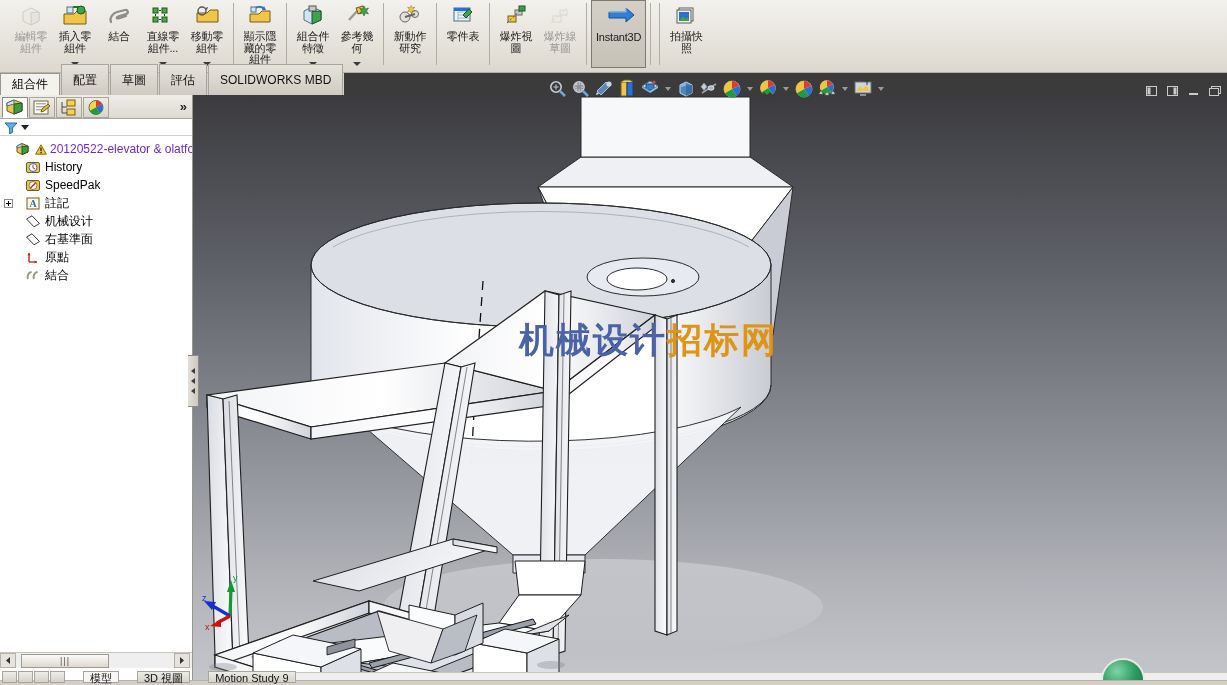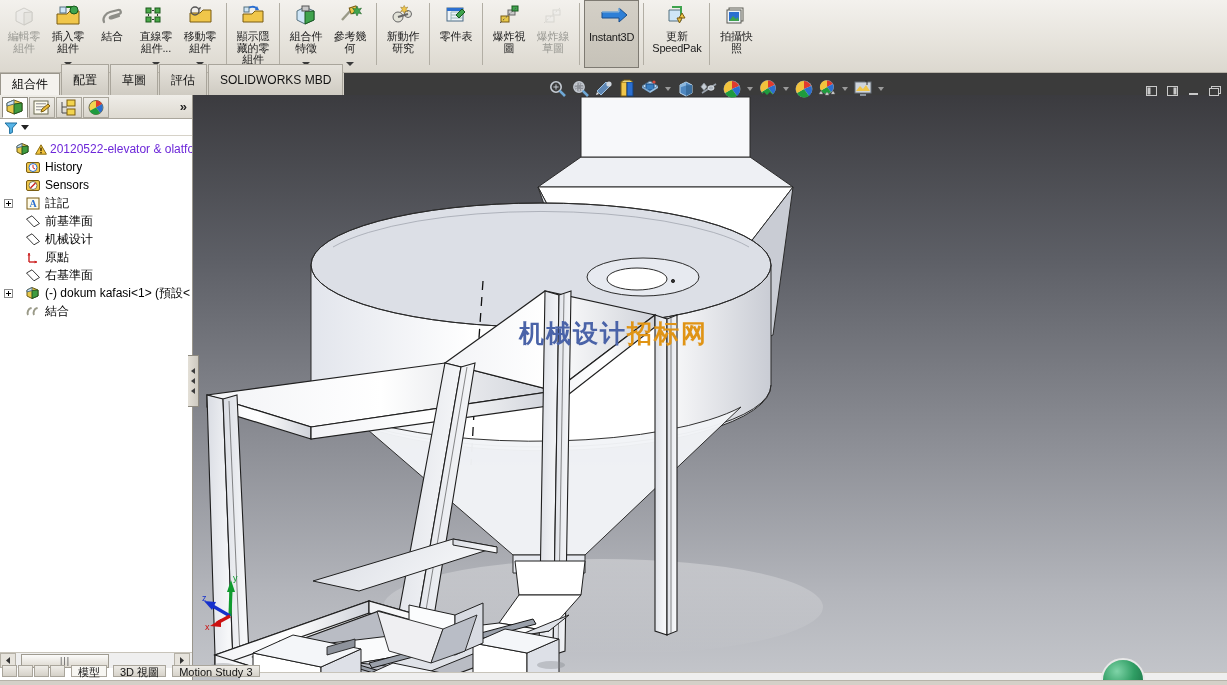--- a/index.html
+++ b/index.html
@@ -38,21 +38,21 @@
 
   
   .ribbon {
     position: absolute; top: 0; left: 0;
     width: 1227px; height: 73px;
     background: linear-gradient(180deg,#f3f1ed 0%, #e7e4dd 55%, #dcd8cf 100%);
     border-bottom: 1px solid #b6b2a8;
   }
   .ribbon-inner {
     display: flex; align-items: flex-start;
-    height: 67px; padding-left: 2px;
+    height: 67px; padding-left: 9px;
   }
   .cmd {
     position: relative;
     display: flex; flex-direction: column; align-items: center;
     justify-content: flex-start;
     min-width: 44px; padding: 2px 4px 0 4px;
     height: 70px;
     cursor: default;
   }
   .cmd .ico { width: 28px; height: 26px; position: relative; margin-top: 2px;}
@@ -219,21 +219,21 @@
     overflow: hidden;
   }
   .gfx svg { display:block; }
 
   .watermark {
     position: absolute; left: 326px; top: 222px;
     pointer-events: none; z-index: 12;
   }
   .wm-cn {
     font-family: Liberation Mono, monospace;
-    font-size: 25px; font-weight: bold; letter-spacing: 2px;
+    font-size: 35px; font-weight: bold; letter-spacing: 2px;
     white-space: nowrap;
   }
   .wm-url {
     font-family: "DejaVu Sans Mono", monospace;
     font-size: 15px; font-weight: bold; color: #e8281e;
     letter-spacing: 0.5px; margin-top: -3px; white-space: nowrap;
   }
 
   .triad { position: absolute; left: 6px; bottom: 48px; z-index: 14; }
 
@@ -244,22 +244,22 @@
     border: 2px solid #e8e8e8;
     z-index: 16;
   }
 
   
   .status {
     position: absolute; bottom: 0; left: 0; width: 1227px; height: 5px;
     background: #d4d0c8; border-top: 1px solid #b7b3a9;
   }
   .bottom-tabs {
-    position: absolute; bottom: 0; left: 0; height: 20px;
-    display: flex; align-items: flex-start; gap: 6px;
+    position: absolute; bottom: 0; left: 0; height: 14px;
+    display: flex; align-items: flex-start; gap: 18px;
     padding-left: 2px; z-index: 40;
   }
   .navbtns { display: flex; gap: 1px; }
   .navbtn {
     width: 15px; height: 12px;
     background: linear-gradient(180deg,#efedE8 0%,#d5d1c8 100%);
     border: 1px solid #a9a59b;
   }
   .btab {
     height: 12px; padding: 0 6px; font-size: 11px; line-height: 12px;
@@ -409,30 +409,20 @@
         </div>
         <div class="sepbar"></div>
         <div class="cmd sel">
           <div class="ico"><svg width="32" height="20" viewBox="0 0 32 20">
               <path d="M4 7 L21 7 L21 3 L29 10 L21 17 L21 13 L4 13 Z" fill="#2e7fd6" stroke="#1a4f8d"></path>
               <path d="M4 7 L21 7 L21 3" stroke="#9fd0f5" fill="none"></path>
             </svg></div>
           <div class="lbl">Instant3D</div>
         </div>
         <div class="sepbar"></div>
-        <div class="cmd">
-          <div class="ico"><svg width="28" height="26" viewBox="0 0 28 26">
-              <path d="M6 6 h12 v11 H6 Z" fill="#cfe6f7" stroke="#55707f"></path>
-              <path d="M9 3 l9 0 0 9" stroke="#3fa34d" stroke-width="2" fill="none"></path>
-              <path d="M19 9 l-3 5 h6 z" fill="#f0c64a" stroke="#7a5d12"></path>
-              <path d="M14 14 l5 0 -2.5 5 z" fill="#f0c64a" stroke="#7a5d12"></path>
-            </svg></div>
-          <div class="lbl">更新
-SpeedPak</div>
-        </div>
         <div class="sepbar"></div>
         <div class="cmd">
           <div class="ico"><svg width="28" height="26" viewBox="0 0 28 26">
               <rect x="7" y="4" width="14" height="13" fill="#f7f7f2" stroke="#5a5a52"></rect>
               <rect x="5" y="6" width="14" height="13" fill="#eef3f8" stroke="#5a5a52"></rect>
               <rect x="7" y="8" width="10" height="9" fill="#2b6fd0"></rect>
               <path d="M7 17 l4 -5 3 3 2 -2 1 4 z" fill="#3fa34d"></path>
             </svg></div>
           <div class="lbl">拍攝快
 照</div>
@@ -639,75 +629,57 @@
           <div class="tx">History</div>
         </div>
         <div class="trow ">
           <div class="nobox"></div>
           <div class="dots"></div>
           <div class="ti"><svg width="16" height="15" viewBox="0 0 16 15">
               <rect x="1.5" y="2.5" width="13" height="10" rx="1.5" fill="#f0c64a" stroke="#7a5d12"></rect>
               <circle cx="8" cy="7.5" r="4" fill="#fff" stroke="#7a7a5a"></circle>
               <path d="M5.5 10 L10.5 5" stroke="#c22" stroke-width="1.4"></path>
             </svg></div>
-          <div class="tx">Sensors</div>
+          <div class="tx">SpeedPak</div>
         </div>
         <div class="trow ">
           <div class="exp"></div>
           <div class="dots"></div>
           <div class="ti"><svg width="16" height="15" viewBox="0 0 16 15">
               <rect x="2" y="2" width="12" height="11" fill="#fffbe8" stroke="#7a5d12"></rect>
               <text x="8" y="11" font-size="10" font-weight="bold" fill="#2b6fd0" text-anchor="middle" font-family="Liberation Serif, serif">A</text>
             </svg></div>
           <div class="tx">註記</div>
         </div>
         <div class="trow ">
           <div class="nobox"></div>
           <div class="dots"></div>
           <div class="ti"><svg width="16" height="15" viewBox="0 0 16 15">
               <path d="M1.5 5 L7 1.8 L14.5 9.5 L9 12.8 Z" fill="none" stroke="#3a3a3a"></path>
             </svg></div>
-          <div class="tx">前基準面</div>
+          <div class="tx">机械设计</div>
         </div>
         <div class="trow ">
           <div class="nobox"></div>
           <div class="dots"></div>
           <div class="ti"><svg width="16" height="15" viewBox="0 0 16 15">
               <path d="M1.5 5 L7 1.8 L14.5 9.5 L9 12.8 Z" fill="none" stroke="#3a3a3a"></path>
             </svg></div>
-          <div class="tx">机械设计</div>
+          <div class="tx">右基準面</div>
         </div>
         <div class="trow ">
           <div class="nobox"></div>
           <div class="dots"></div>
           <div class="ti"><svg width="16" height="15" viewBox="0 0 16 15">
               <path d="M4 12 V3" stroke="#c22" stroke-width="1.4"></path>
               <path d="M4 3 l-1.5 2.4 h3 z" fill="#c22"></path>
               <path d="M4 12 h8" stroke="#c22" stroke-width="1.4"></path>
               <path d="M12 12 l-2.4 -1.4 v2.8 z" fill="#c22"></path>
             </svg></div>
           <div class="tx">原點</div>
-        </div>
-        <div class="trow ">
-          <div class="nobox"></div>
-          <div class="dots"></div>
-          <div class="ti"><svg width="16" height="15" viewBox="0 0 16 15">
-              <path d="M1.5 5 L7 1.8 L14.5 9.5 L9 12.8 Z" fill="none" stroke="#3a3a3a"></path>
-            </svg></div>
-          <div class="tx">右基準面</div>
-        </div>
-        <div class="trow ">
-          <div class="exp"></div>
-          <div class="dots"></div>
-          <div class="ti"><svg width="16" height="15" viewBox="0 0 16 15">
-              <path d="M2 4 L7 1.5 L13 4 L13 10 L7 12.5 L2 10 Z" fill="#e8c84a" stroke="#6a5a14"></path>
-              <path d="M7 4.5 L13 4 L13 10 L7 12.5 Z" fill="#3f9b3f" stroke="#225522"></path>
-              <path d="M2 4 L7 1.5 L7 4.5 L2 6 Z" fill="#cfe6f7" stroke="#55707f"></path>
-            </svg></div>
-          <div class="tx">(-) dokum kafasi&lt;1&gt; (預設&lt;</div>
         </div>
         <div class="trow ">
           <div class="nobox"></div>
           <div class="dots"></div>
           <div class="ti"><svg width="16" height="15" viewBox="0 0 16 15">
               <path d="M3 11 C1.6 8.4 3.6 4.6 5.6 4.2 L6.6 4" stroke="#9a9a88" stroke-width="2" fill="none"></path>
               <path d="M9 11 C7.6 8.4 9.6 4.6 11.6 4.2 L12.6 4" stroke="#9a9a88" stroke-width="2" fill="none"></path>
             </svg></div>
           <div class="tx">結合</div>
         </div>
@@ -928,16 +900,16 @@
   <div class="gfx-hscroll"></div>
   <div class="bottom-tabs" id="bottom-tabs">
       <div class="navbtns">
         <div class="navbtn"></div>
         <div class="navbtn"></div>
         <div class="navbtn"></div>
         <div class="navbtn"></div>
       </div>
       <div class="btab active"><span>模型</span></div>
       <div class="btab"><span>3D 視圖</span></div>
-      <div class="btab"><span>Motion Study 3</span></div>
+      <div class="btab"><span>Motion Study 9</span></div>
     </div>
   <div class="status"></div>
 </div>
 
 </body></html>

